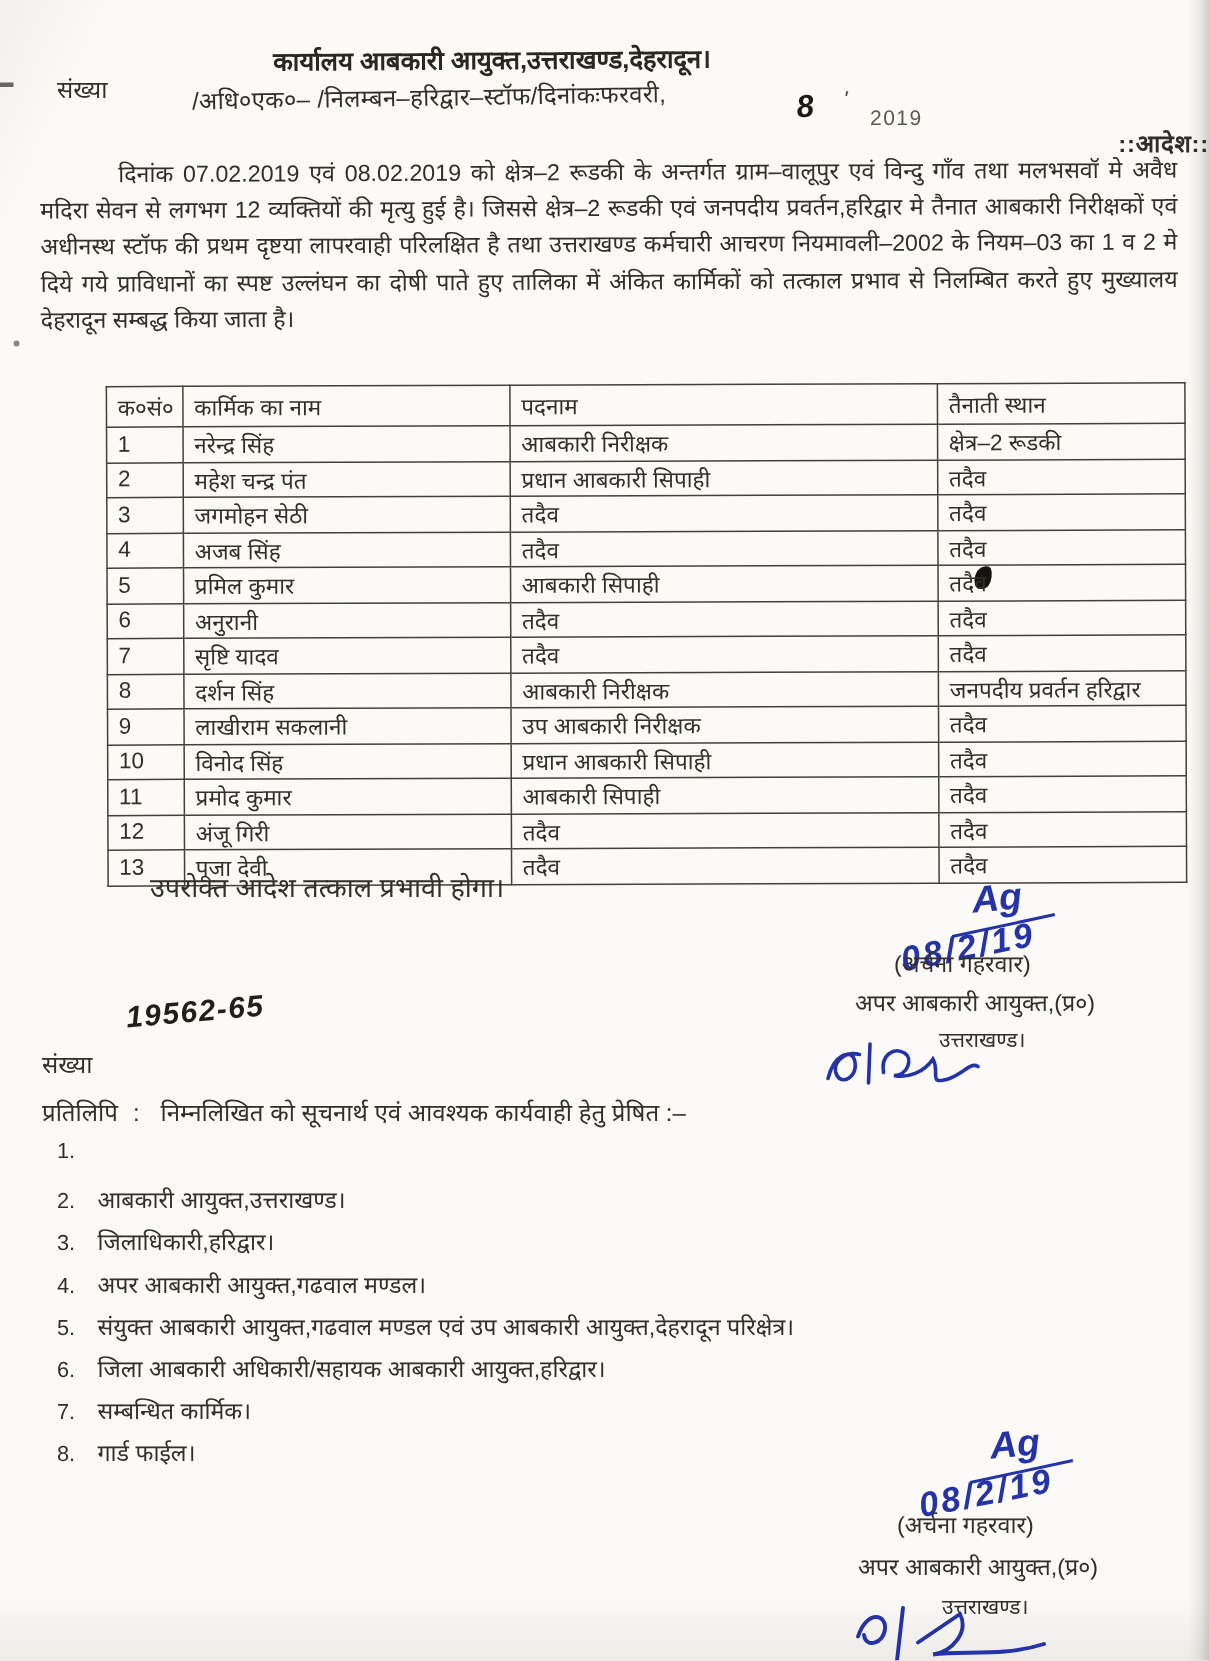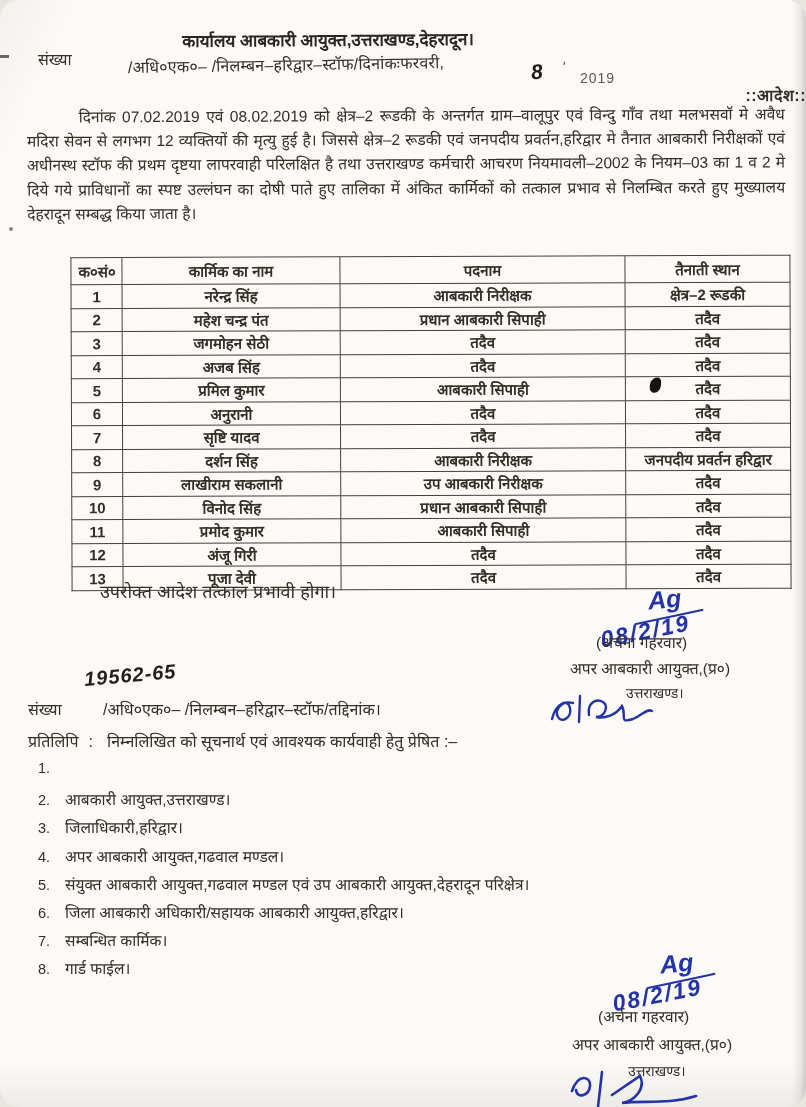--- a/index.html
+++ b/index.html
@@ -6,33 +6,32 @@
   #page{
     position:relative; width:806px; height:1107px; margin:0 auto;
     background:
       linear-gradient(115deg, rgba(120,115,108,0.07) 0%, rgba(0,0,0,0) 6%),
       linear-gradient(to left, rgba(95,90,84,0.28) 0px, rgba(95,90,84,0.10) 6px, rgba(0,0,0,0) 14px),
       linear-gradient(to bottom, rgba(0,0,0,0) 96%, rgba(110,105,98,0.10) 100%),
       #fbfaf6;
     overflow:hidden;
     font-family:"Liberation Sans","DejaVu Sans",sans-serif;
     color:#322e28;
-    border-radius:19px;
   }
   .abs{position:absolute;}
   .office-title{left:0;right:150px;top:28px;text-align:center;font-size:17px;font-weight:bold;color:#2a2621;transform:rotate(-0.4deg);}
   .num-label{left:38px;top:48px;font-size:16px;}
   .ref-line{left:128px;top:56px;font-size:16px;letter-spacing:0.2px;transform:rotate(-0.9deg);transform-origin:left center;}
   .hw-day{left:531px;top:60px;font-size:21px;font-weight:bold;color:#1d1a16;transform:rotate(-6deg);font-style:italic;}
   .day-tick{left:562px;top:58px;font-size:15px;color:#55504a;transform:rotate(14deg);}
   .doc-year{left:580px;top:70px;font-size:14px;color:#5c5751;letter-spacing:1px;}
   .order-heading{left:0;right:0;top:84px;text-align:right;font-size:16px;font-weight:bold;letter-spacing:0.5px;}
   .body-par{left:27px;top:104px;width:758px;font-size:15.5px;line-height:24.2px;text-align:justify;text-indent:52px;transform:rotate(-0.25deg);}
   table.suspension{position:absolute;left:71px;top:256px;width:719px;border-collapse:collapse;table-layout:fixed;font-size:15px;transform:rotate(-0.2deg);}
-  table.suspension th,table.suspension td{border:1.6px solid #46403a;padding:1px 7px;text-align:center;font-weight:bold;white-space:nowrap;overflow:hidden;}
+  table.suspension th,table.suspension td{border:1.6px solid #46403a;padding:1px 7px;text-align:left;font-weight:normal;white-space:nowrap;overflow:hidden;}
   table.suspension th{height:24px;}
   table.suspension td{height:20.5px;}
   .effective-line{left:100px;top:579px;font-size:18px;}
   .sig{width:260px;height:160px;}
   .sig-1{left:552px;top:585px;}
   .sig-2{left:552px;top:949px;}
   .hw{color:#2434a8;font-style:italic;font-weight:bold;}
   .sig .initials{position:absolute;font-size:25px;transform:rotate(-5deg);}
   .sig-1 .initials{left:96px;top:0px;}
   .sig-2 .initials{left:108px;top:0px;}
@@ -204,21 +203,20 @@
     <span class="s-name">(अर्चना गहरवार)</span>
     <span class="s-desig">अपर आबकारी आयुक्त,(प्र०)</span>
     <span class="s-state">उत्तराखण्ड।</span>
     <svg class="scribble" width="112" height="48" viewBox="0 0 112 48">
       <path d="M6 34 C10 18 22 13 24 23 C26 32 16 39 12 32 C8 25 16 15 27 18 M34 11 L33 37 M43 30 C41 18 50 13 57 17 C63 21 59 32 50 32 C59 34 70 30 76 21 C81 30 72 39 87 34 C97 30 101 23 106 26" fill="none" stroke="#2434a8" stroke-width="2.4" stroke-linecap="round"></path>
     </svg>
   </div>
 
   <div class="abs hw-dispatch-no">19562-65</div>
   <div class="abs dispatch-label">संख्या</div>
-  <div class="abs dispatch-ref">/अधि०एक०–  /निलम्बन–हरिद्वार–स्टॉफ/तद्दिनांक।</div>
   <div class="abs copy-line">
     <span>प्रतिलिपि</span><span class="sep">:</span><span>निम्नलिखित को सूचनार्थ एवं आवश्यक कार्यवाही हेतु प्रेषित :–</span>
   </div>
 
   <div class="abs recipients">
 
       <div class="recipient-row">
         <span class="num">1.</span>
       </div>
 

